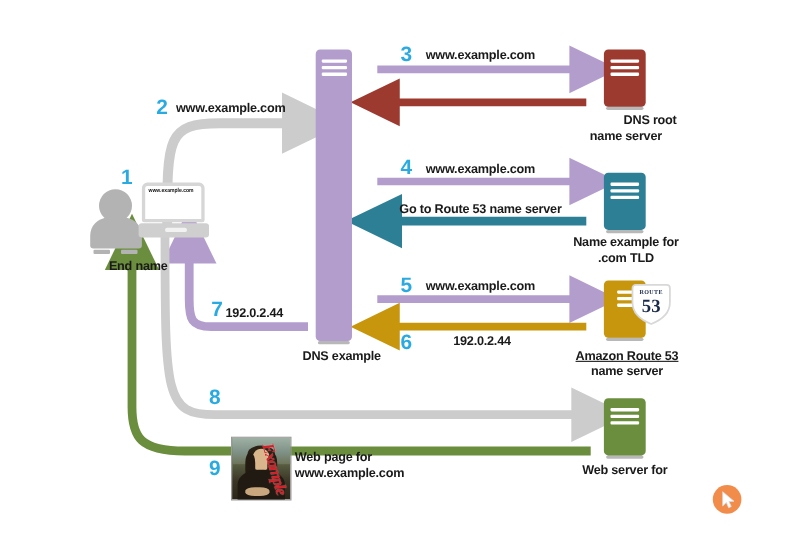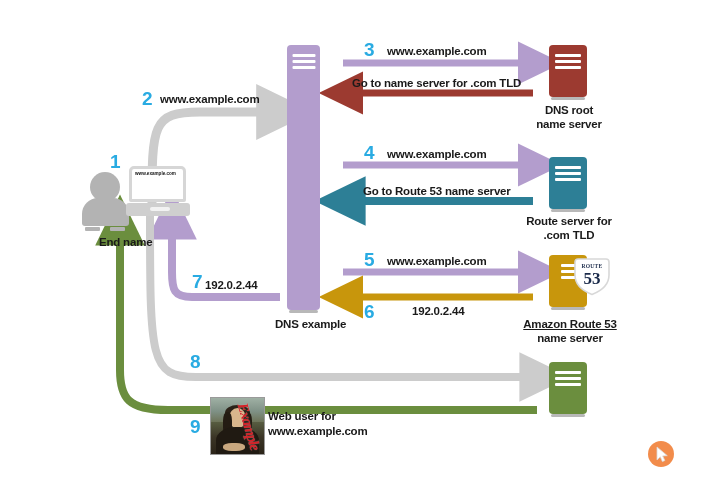--- a/index.html
+++ b/index.html
@@ -160,32 +160,32 @@
   <div class="lbl" style="left:275px;top:318px;">DNS example</div>
 
   <div class="server" style="left:549px;top:45px;width:38px;height:52px;background:#9c3a30;">
     <div class="bars" style="top:9px;">
       <div class="bar" style="width:26px;height:3px;"></div>
       <div class="bar" style="width:26px;height:3px;"></div>
       <div class="bar" style="width:26px;height:3px;"></div>
     </div>
     <div class="shadow"></div>
   </div>
-  <div class="lbl center" style="left:523px;top:104px;width:92px;">DNS root</div>
+  <div class="lbl center" style="left:545px;top:104px;width:92px;">DNS root</div>
   <div class="lbl center" style="left:523px;top:118px;width:92px;">name server</div>
 
   <div class="server" style="left:549px;top:157px;width:38px;height:52px;background:#2d7f96;">
     <div class="bars" style="top:9px;">
       <div class="bar" style="width:26px;height:3px;"></div>
       <div class="bar" style="width:26px;height:3px;"></div>
       <div class="bar" style="width:26px;height:3px;"></div>
     </div>
     <div class="shadow"></div>
   </div>
-  <div class="lbl center" style="left:515px;top:215px;width:108px;">Route server for</div>
+  <div class="lbl center" style="left:515px;top:215px;width:108px;">Name example for</div>
   <div class="lbl center" style="left:515px;top:229px;width:108px;">.com TLD</div>
 
   <div class="server" style="left:549px;top:255px;width:38px;height:52px;background:#c8960c;">
     <div class="bars" style="top:9px;left:12px;transform:none;">
       <div class="bar" style="width:18px;height:3px;"></div>
       <div class="bar" style="width:18px;height:3px;"></div>
       <div class="bar" style="width:18px;height:3px;"></div>
     </div>
     <div class="shadow"></div>
   </div>
@@ -202,47 +202,47 @@
   <div class="lbl center" style="left:505px;top:332px;width:130px;">name server</div>
 
   <div class="server" style="left:549px;top:362px;width:38px;height:52px;background:#6b8e3e;">
     <div class="bars" style="top:9px;">
       <div class="bar" style="width:26px;height:3px;"></div>
       <div class="bar" style="width:26px;height:3px;"></div>
       <div class="bar" style="width:26px;height:3px;"></div>
     </div>
     <div class="shadow"></div>
   </div>
+  <div class="lbl center" style="left:478px;top:422px;width:180px;">Web server for</div>
 
   <div class="num" style="left:142px;top:89px;">2</div>
   <div class="lbl" style="left:160px;top:93px;">www.example.com</div>
 
   <div class="num" style="left:364px;top:40px;">3</div>
   <div class="lbl" style="left:387px;top:45px;">www.example.com</div>
 
-  <div class="lbl" style="left:352px;top:77px;">Go to name server for .com TLD</div>
 
   <div class="num" style="left:364px;top:143px;">4</div>
   <div class="lbl" style="left:387px;top:148px;">www.example.com</div>
 
   <div class="lbl" style="left:363px;top:185px;">Go to Route 53 name server</div>
 
   <div class="num" style="left:364px;top:250px;">5</div>
   <div class="lbl" style="left:387px;top:255px;">www.example.com</div>
 
   <div class="num" style="left:364px;top:302px;">6</div>
   <div class="lbl" style="left:412px;top:305px;">192.0.2.44</div>
 
   <div class="num" style="left:192px;top:272px;">7</div>
   <div class="lbl" style="left:205px;top:279px;">192.0.2.44</div>
 
   <div class="num" style="left:190px;top:352px;">8</div>
 
   <div class="num" style="left:190px;top:417px;">9</div>
-  <div class="lbl" style="left:268px;top:410px;">Web user for</div>
+  <div class="lbl" style="left:268px;top:410px;">Web page for</div>
   <div class="lbl" style="left:268px;top:425px;">www.example.com</div>
 
   <div class="mona" style="left:210px;top:397px;width:53px;height:56px;">
     <div class="sky"></div>
     <div class="hair" style="left:14px;top:7px;width:25px;height:16px;"></div>
     <div class="face" style="left:18px;top:10px;width:17px;height:20px;"></div>
     <div class="hair2" style="left:12px;top:14px;width:9px;height:22px;"></div>
     <div class="hair2" style="left:32px;top:14px;width:9px;height:22px;"></div>
     <div class="torso" style="left:5px;top:29px;width:43px;height:30px;"></div>
     <div class="arm" style="left:12px;top:45px;width:22px;height:8px;"></div>

